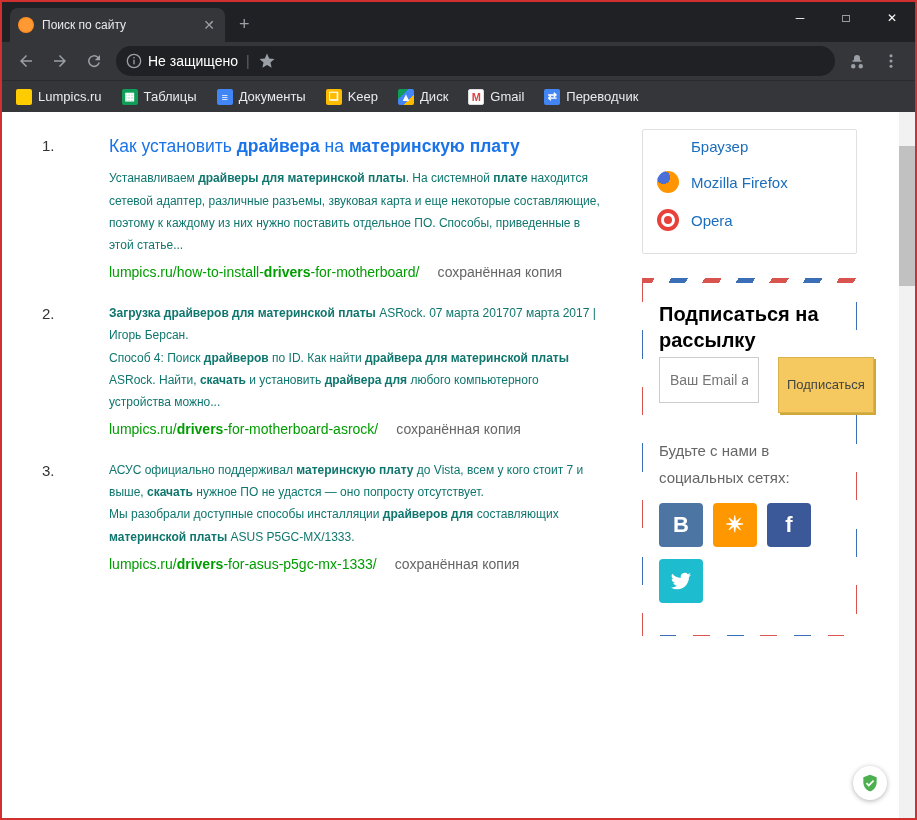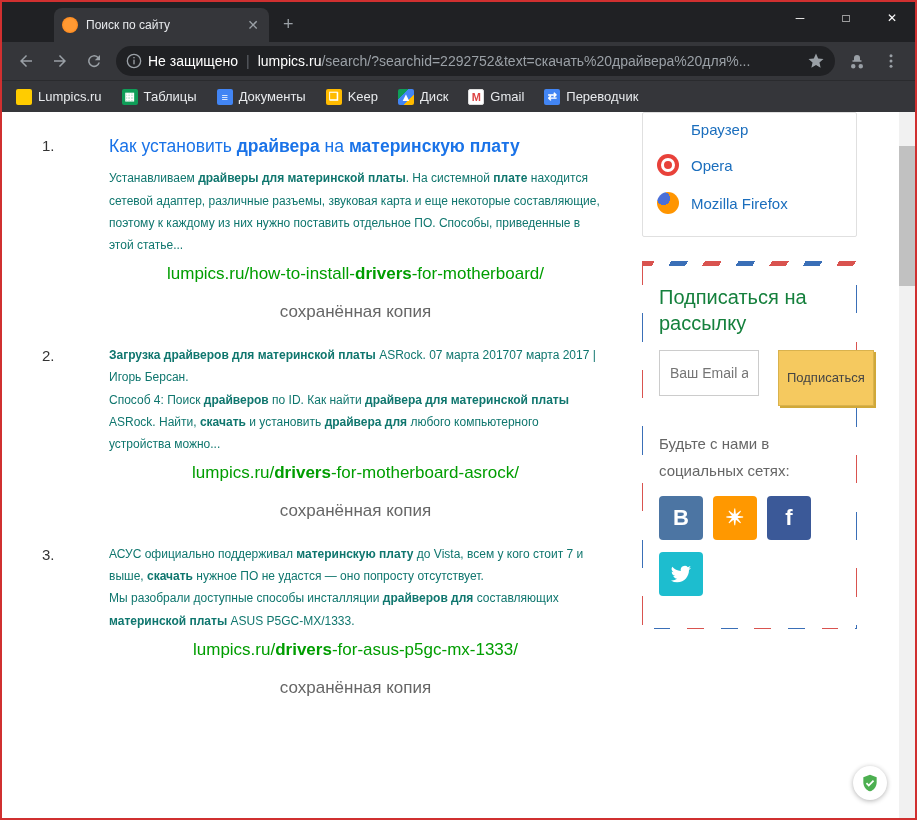--- a/index.html
+++ b/index.html
@@ -24,21 +24,20 @@
     background: #35363a;
     height: 34px;
     width: 215px;
     border-radius: 8px 8px 0 0;
     display: flex;
     align-items: center;
     padding: 0 8px;
     color: #e8eaed;
     font-size: 12px;
     gap: 8px;
-    margin-left: 44px;
   }
   .favicon {
     width: 16px; height: 16px;
     background: radial-gradient(circle, #ff9933 50%, #ff7700 100%);
     border-radius: 50%;
   }
   .tab-title { flex: 1; white-space: nowrap; overflow: hidden; }
   .tab-close { color: #9aa0a6; cursor: pointer; font-size: 14px; padding: 2px; }
   .newtab { color:#9aa0a6; padding:0 14px; font-size:18px; cursor:pointer; align-self:center; margin-bottom:2px;}
   .win-controls { display:flex; align-self:flex-start; }
@@ -107,42 +106,42 @@
     padding: 22px 0 30px 40px;
     width: 630px;
   }
   .result { display:flex; margin-bottom: 22px; }
   .result-num { width: 40px; color:#333; font-size:15px; padding-top:3px; }
   .result-body { flex:1; padding-right:30px;margin-left:27px; }
   .result-title { color:#1a73e8; font-size:17.5px; margin-bottom:8px; cursor:pointer; line-height:1.45; }
   .result-title b { font-weight:bold; }
   .result-snippet { color:#0f766e; font-size:12px; line-height:1.85; margin-bottom:8px; }
   .result-snippet b { font-weight:bold; }
-  .result-meta { font-size:17px; display:flex; align-items:center; gap:18px;flex-direction:column; }
+  .result-meta { font-size:14px; display:flex; align-items:center; gap:18px; }
   .result-url { color:#009D00; }
   .result-url b { font-weight:bold; }
   .result-cached { color:#666; }
 
   .sidebar {
     width: 215px;
     margin-left: 10px;
-    padding-top: 0;
+    padding-top: 17px;
   }
   .side-card {
     border:1px solid #e0e0e0;
     border-radius:2px;
     margin-bottom:24px;
     padding:10px 14px 14px;
     background:#fff;
   }
   .browser-row { display:flex; align-items:center; gap:12px; padding:8px 0; color:#1b6ebd; font-size:15px; cursor:pointer; }
   .browser-icon { width:22px; height:22px; border-radius:50%; display:inline-block; }
 
   .sub-card { border:1px solid #e0e0e0; border-top:5px solid; border-image: repeating-linear-gradient(120deg,#d9534f 0 14px,#fff 14px 28px,#3a6fb7 28px 42px,#fff 42px 56px) 5; padding:18px 16px 20px; }
-  .sub-title { font-size:20px; font-weight:400; color:#15803d; line-height:1.3; margin-bottom:14px; }
+  .sub-title { font-size:20px; font-weight:700; color:#000000; line-height:1.3; margin-bottom:4px; }
   .sub-row { display:flex; gap:19px; margin-bottom:24px;}
   .sub-input { flex:1; border:1px solid #ccc; height:46px; padding:0 10px; font-size:14px; width:100px;}
   .sub-btn { background:#f5c95f; border:1px solid #d9b24d; height:56px; padding:0 8px; font-size:13px; color:#444; cursor:pointer; line-height:1.3; box-shadow:2px 2px 0 #d0a838;}
   .soc-label { color:#666; font-size:15px; line-height:1.8; margin-bottom:12px; }
   .soc-row { display:flex; gap:10px; margin-bottom:12px;}
   .soc-btn { width:44px; height:44px; border-radius:4px; display:flex; align-items:center; justify-content:center; color:#fff; font-weight:bold; font-size:22px; cursor:pointer;}
   .shield-badge { position:absolute; right:28px; bottom:18px; width:34px; height:34px; border-radius:50%; background:#fff; box-shadow:0 1px 5px rgba(0,0,0,.3); display:flex; align-items:center; justify-content:center; }
 </style>
 </head>
 <body>
@@ -182,21 +181,20 @@
   <div class="addrbar">
     <span class="addr-info">
       <svg width="16" height="16" viewBox="0 0 24 24" fill="#9aa0a6">
           <circle cx="12" cy="12" r="10" fill="none" stroke="#9aa0a6" stroke-width="2"></circle>
           <rect x="11" y="10" width="2" height="7"></rect>
           <rect x="11" y="6" width="2" height="2"></rect>
         </svg>
       <span>Не защищено</span>
     </span>
     <span style="color:#5f6368">|</span>
-    <span class="addr-url"><span class="domain">lumpics.ru</span><span>/search/?searchid=2292752&amp;text=скачать%20драйвера%20для%...</span></span>
     <svg width="18" height="18" viewBox="0 0 24 24" fill="#9aa0a6">
         <path d="M12 17.3l6.2 3.7-1.6-7 5.4-4.7-7.1-.6L12 2 9.1 8.7 2 9.3l5.4 4.7-1.6 7z"></path>
       </svg>
   </div>
   <div class="tool-icon">
       <svg viewBox="0 0 24 24">
         <path d="M12 4a4 4 0 0 0-4 4v3H6v2h12v-2h-2V8a4 4 0 0 0-4-4zM7 16a3 3 0 1 0 0 6 3 3 0 0 0 0-6zm10 0a3 3 0 1 0 0 6 3 3 0 0 0 0-6z"></path>
       </svg>
     </div>
   <div class="tool-icon">
@@ -277,28 +275,28 @@
       </div>
     </div>
 
   <div class="sidebar">
     <div class="side-card" style="padding-top:0;">
       <div class="browser-row" style="padding-left:34px;">
         <span>Браузер</span>
       </div>
       <div id="browsers">
           <div class="browser-row">
+            <span class="browser-icon" style="background:radial-gradient(circle at 30% 30%,#4a6fd8 30%,#ff9500 30%);"></span>
+            <span>Mozilla Firefox</span>
+          </div>
+          <div class="browser-row">
             <span class="browser-icon" style="background:#e8413a;border-radius:50%;position:relative">
               <span style="position:absolute;inset:4px;border:3px solid #fff;border-radius:50%"></span>
             </span>
             <span>Opera</span>
-          </div>
-          <div class="browser-row">
-            <span class="browser-icon" style="background:radial-gradient(circle at 30% 30%,#4a6fd8 30%,#ff9500 30%);"></span>
-            <span>Mozilla Firefox</span>
           </div>
         </div>
     </div>
 
     <div class="sub-card">
       <div class="sub-title">Подписаться на рассылку</div>
       <div class="sub-row">
         <input class="sub-input" placeholder="Ваш Email a" style="">
         <button class="sub-btn">Подписаться</button>
       </div>

